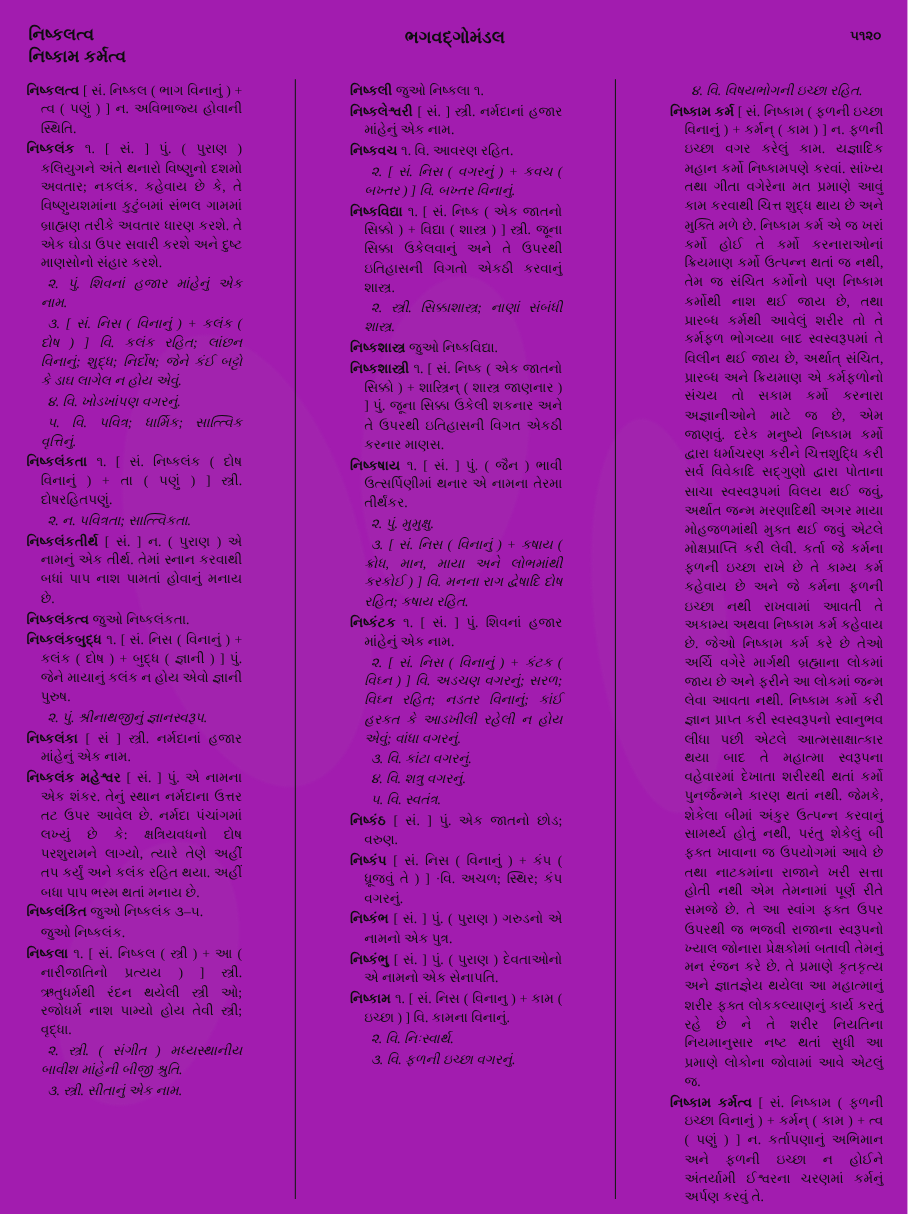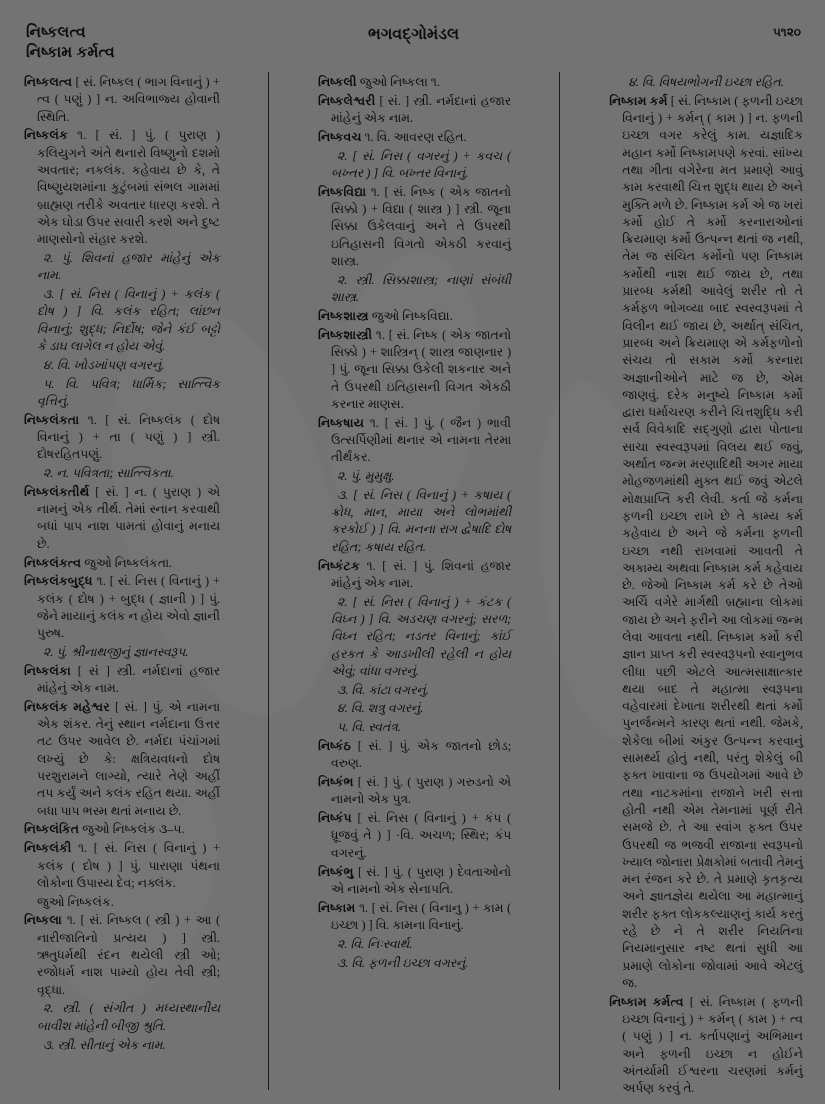--- a/index.html
+++ b/index.html
@@ -12,21 +12,21 @@
     height: 1104px;
     font-family: "Liberation Serif", "DejaVu Serif", serif;
     color: #0d0d0d;
     position: relative;
     overflow: hidden;
   }
 
   .page {
     position: absolute;
     inset: 0;
-    background: #737373;
+    background: #a21caf;
   }
 
   
   .watermark {
     position: absolute;
     pointer-events: none;
     border-radius: 50%;
     background: rgba(160,160,160,0.055);
     filter: blur(1px);
   }
@@ -152,21 +152,20 @@
         <p class="sense"><span>૫. વિ. પવિત્ર; ધાર્મિક; સાત્ત્વિક વૃત્તિનું.</span></p>
         <p class="entry"><span class="hw">નિષ્કલંકતા</span><span> ૧. [ સં. નિષ્કલંક ( દોષ વિનાનું ) + તા ( પણું ) ] સ્ત્રી. દોષરહિતપણું.</span></p>
         <p class="sense"><span>૨. ન. પવિત્રતા; સાત્ત્વિકતા.</span></p>
         <p class="entry"><span class="hw">નિષ્કલંકતીર્થ</span><span> [ સં. ] ન. ( પુરાણ ) એ નામનું એક તીર્થ. તેમાં સ્નાન કરવાથી બધાં પાપ નાશ પામતાં હોવાનું મનાય છે.</span></p>
         <p class="entry"><span class="hw">નિષ્કલંકત્વ</span><span> જુઓ નિષ્કલંકતા.</span></p>
         <p class="entry"><span class="hw">નિષ્કલંકબુદ્ધ</span><span> ૧. [ સં. નિસ ( વિનાનું ) + કલંક ( દોષ ) + બુદ્ધ ( જ્ઞાની ) ] પું. જેને માયાનું કલંક ન હોય એવો જ્ઞાની પુરુષ.</span></p>
         <p class="sense"><span>૨. પું. શ્રીનાથજીનું જ્ઞાનસ્વરૂપ.</span></p>
         <p class="entry"><span class="hw">નિષ્કલંકા</span><span> [ સં ] સ્ત્રી. નર્મદાનાં હજાર માંહેનું એક નામ.</span></p>
         <p class="entry"><span class="hw">નિષ્કલંક મહેશ્વર</span><span> [ સં. ] પું. એ નામના એક શંકર. તેનું સ્થાન નર્મદાના ઉત્તર તટ ઉપર આવેલ છે. નર્મદા પંચાંગમાં લખ્યું છે કે: ક્ષત્રિયવધનો દોષ પરશુરામને લાગ્યો, ત્યારે તેણે અહીં તપ કર્યું અને કલંક રહિત થયા. અહીં બધા પાપ ભસ્મ થતાં મનાય છે.</span></p>
         <p class="entry"><span class="hw">નિષ્કલંકિત</span><span> જુઓ નિષ્કલંક ૩–૫.</span></p>
-        <p class="entry"><span class="hw">નિષ્કલંકી</span><span> ૧. [ સં. નિસ ( વિનાનું ) + કલંક ( દોષ ) ] પું. પારાણા પંથના લોકોના ઉપાસ્ય દેવ; નક્લંક.</span></p>
         <p class="cont"><span> જુઓ નિષ્કલંક.</span></p>
         <p class="entry"><span class="hw">નિષ્કલા</span><span> ૧. [ સં. નિષ્કલ ( સ્ત્રી ) + આ ( નારીજાતિનો પ્રત્યય ) ] સ્ત્રી. ઋતુધર્મથી રંદન થયેલી સ્ત્રી ઓ; રજોધર્મ નાશ પામ્યો હોય તેવી સ્ત્રી; વૃદ્ધા.</span></p>
         <p class="sense"><span>૨. સ્ત્રી. ( સંગીત ) મધ્યસ્થાનીય બાવીશ માંહેની બીજી શ્રુતિ.</span></p>
         <p class="sense"><span>૩. સ્ત્રી. સીતાનું એક નામ.</span></p>
       </div>
     <div class="rule"></div>
     <div class="col col-2">
         <p class="entry"><span class="hw">નિષ્કલી</span><span> જુઓ નિષ્કલા ૧.</span></p>
         <p class="entry"><span class="hw">નિષ્કલેશ્વરી</span><span> [ સં. ] સ્ત્રી. નર્મદાનાં હજાર માંહેનું એક નામ.</span></p>
         <p class="entry"><span class="hw">નિષ્કવચ</span><span> ૧. વિ. આવરણ રહિત.</span></p>
@@ -177,22 +176,22 @@
         <p class="entry"><span class="hw">નિષ્કશાસ્ત્રી</span><span> ૧. [ સં. નિષ્ક ( એક જાતનો સિક્કો ) + શાસ્ત્રિન્ ( શાસ્ત્ર જાણનાર ) ] પું. જૂના સિક્કા ઉકેલી શકનાર અને તે ઉપરથી ઇતિહાસની વિગત એકઠી કરનાર માણસ.</span></p>
         <p class="entry"><span class="hw">નિષ્કષાય</span><span> ૧. [ સં. ] પું. ( જૈન ) ભાવી ઉત્સર્પિણીમાં થનાર એ નામના તેરમા તીર્થંકર.</span></p>
         <p class="sense"><span>૨. પું. મુમુક્ષુ.</span></p>
         <p class="sense"><span>૩. [ સં. નિસ ( વિનાનું ) + કષાય ( ક્રોધ, માન, માયા અને લોભમાંથી કરકોઈ ) ] વિ. મનના રાગ દ્વેષાદિ દોષ રહિત; કષાય રહિત.</span></p>
         <p class="entry"><span class="hw">નિષ્કંટક</span><span> ૧. [ સં. ] પું. શિવનાં હજાર માંહેનું એક નામ.</span></p>
         <p class="sense"><span>૨. [ સં. નિસ ( વિનાનું ) + કંટક ( વિઘ્ન ) ] વિ. અડચણ વગરનું; સરળ; વિઘ્ન રહિત; નડતર વિનાનું; કાંઈ હરકત કે આડખીલી રહેલી ન હોય એવું; વાંધા વગરનું.</span></p>
         <p class="sense"><span>૩. વિ. કાંટા વગરનું.</span></p>
         <p class="sense"><span>૪. વિ. શત્રુ વગરનું.</span></p>
         <p class="sense"><span>૫. વિ. સ્વતંત્ર.</span></p>
         <p class="entry"><span class="hw">નિષ્કંઠ</span><span> [ સં. ] પું. એક જાતનો છોડ; વરુણ.</span></p>
+        <p class="entry"><span class="hw">નિષ્કંપ</span><span> [ સં. નિસ ( વિનાનું ) + કંપ ( ધ્રૂજવું તે ) ] ·વિ. અચળ; સ્થિર; કંપ વગરનું.</span></p>
         <p class="entry"><span class="hw">નિષ્કંભ</span><span> [ સં. ] પું. ( પુરાણ ) ગરુડનો એ નામનો એક પુત્ર.</span></p>
-        <p class="entry"><span class="hw">નિષ્કંપ</span><span> [ સં. નિસ ( વિનાનું ) + કંપ ( ધ્રૂજવું તે ) ] ·વિ. અચળ; સ્થિર; કંપ વગરનું.</span></p>
         <p class="entry"><span class="hw">નિષ્કંભુ</span><span> [ સં. ] પું. ( પુરાણ ) દેવતાઓનો એ નામનો એક સેનાપતિ.</span></p>
         <p class="entry"><span class="hw">નિષ્કામ</span><span> ૧. [ સં. નિસ ( વિનાનુ ) + કામ ( ઇચ્છા ) ] વિ. કામના વિનાનું.</span></p>
         <p class="sense"><span>૨. વિ. નિઃસ્વાર્થ.</span></p>
         <p class="sense"><span>૩. વિ. ફળની ઇચ્છા વગરનું.</span></p>
       </div>
     <div class="rule"></div>
     <div class="col col-3">
         <p class="sense"><span>૪. વિ. વિષયભોગની ઇચ્છા રહિત.</span></p>
         <p class="entry"><span class="hw">નિષ્કામ કર્મ</span><span> [ સં. નિષ્કામ ( ફળની ઇચ્છા વિનાનું ) + કર્મન્ ( કામ ) ] ન. ફળની ઇચ્છા વગર કરેલું કામ. યજ્ઞાદિક મહાન કર્મો નિષ્કામપણે કરવાં. સાંખ્ય તથા ગીતા વગેરેના મત પ્રમાણે આવું કામ કરવાથી ચિત્ત શુદ્ધ થાય છે અને મુક્તિ મળે છે. નિષ્કામ કર્મ એ જ ખરાં કર્મો હોઈ તે કર્મો કરનારાઓનાં ક્રિયમાણ કર્મો ઉત્પન્ન થતાં જ નથી, તેમ જ સંચિત કર્મોનો પણ નિષ્કામ કર્મોથી નાશ થઈ જાય છે, તથા પ્રારબ્ધ કર્મથી આવેલું શરીર તો તે કર્મફળ ભોગવ્યા બાદ સ્વસ્વરૂપમાં તે વિલીન થઈ જાય છે, અર્થાત્ સંચિત, પ્રારબ્ધ અને ક્રિયમાણ એ કર્મફળોનો સંચય તો સકામ કર્મો કરનારા અજ્ઞાનીઓને માટે જ છે, એમ જાણવું. દરેક મનુષ્યે નિષ્કામ કર્મો દ્વારા ધર્માચરણ કરીને ચિત્તશુદ્ધિ કરી સર્વ વિવેકાદિ સદ્ગુણો દ્વારા પોતાના સાચા સ્વસ્વરૂપમાં વિલય થઈ જવું, અર્થાત જન્મ મરણાદિથી અગર માયા મોહજળમાંથી મુક્ત થઈ જવું એટલે મોક્ષપ્રાપ્તિ કરી લેવી. કર્તા જે કર્મના ફળની ઇચ્છા રાખે છે તે કામ્ય કર્મ કહેવાય છે અને જે કર્મના ફળની ઇચ્છા નથી રાખવામાં આવતી તે અકામ્ય અથવા નિષ્કામ કર્મ કહેવાય છે. જેઓ નિષ્કામ કર્મ કરે છે તેઓ અર્ચિ વગેરે માર્ગથી બ્રહ્માના લોકમાં જાય છે અને ફરીને આ લોકમાં જન્મ લેવા આવતા નથી. નિષ્કામ કર્મો કરી જ્ઞાન પ્રાપ્ત કરી સ્વસ્વરૂપનો સ્વાનુભવ લીધા પછી એટલે આત્મસાક્ષાત્કાર થયા બાદ તે મહાત્મા સ્વરૂપના વહેવારમાં દેખાતા શરીરથી થતાં કર્મો પુનર્જન્મને કારણ થતાં નથી. જેમકે, શેકેલા બીમાં અંકુર ઉત્પન્ન કરવાનું સામર્થ્ય હોતું નથી, પરંતુ શેકેલું બી ફક્ત ખાવાના જ ઉપયોગમાં આવે છે તથા નાટકમાંના રાજાને ખરી સત્તા હોતી નથી એમ તેમનામાં પૂર્ણ રીતે સમજે છે. તે આ સ્વાંગ ફક્ત ઉપર ઉપરથી જ ભજવી રાજાના સ્વરૂપનો ખ્યાલ જોનારા પ્રેક્ષકોમાં બતાવી તેમનું મન રંજન કરે છે. તે પ્રમાણે કૃતકૃત્ય અને જ્ઞાતજ્ઞેય થયેલા આ મહાત્માનું શરીર ફક્ત લોકકલ્યાણનું કાર્ય કરતું રહે છે ને તે શરીર નિયતિના નિયમાનુસાર નષ્ટ થતાં સુધી આ પ્રમાણે લોકોના જોવામાં આવે એટલું જ.</span></p>
         <p class="entry"><span class="hw">નિષ્કામ કર્મત્વ</span><span> [ સં. નિષ્કામ ( ફળની ઇચ્છા વિનાનું ) + કર્મન્ ( કામ ) + ત્વ ( પણું ) ] ન. કર્તાપણાનું અભિમાન અને ફળની ઇચ્છા ન હોઈને અંતર્યામી ઈશ્વરના ચરણમાં કર્મનું અર્પણ કરવું તે.</span></p>

